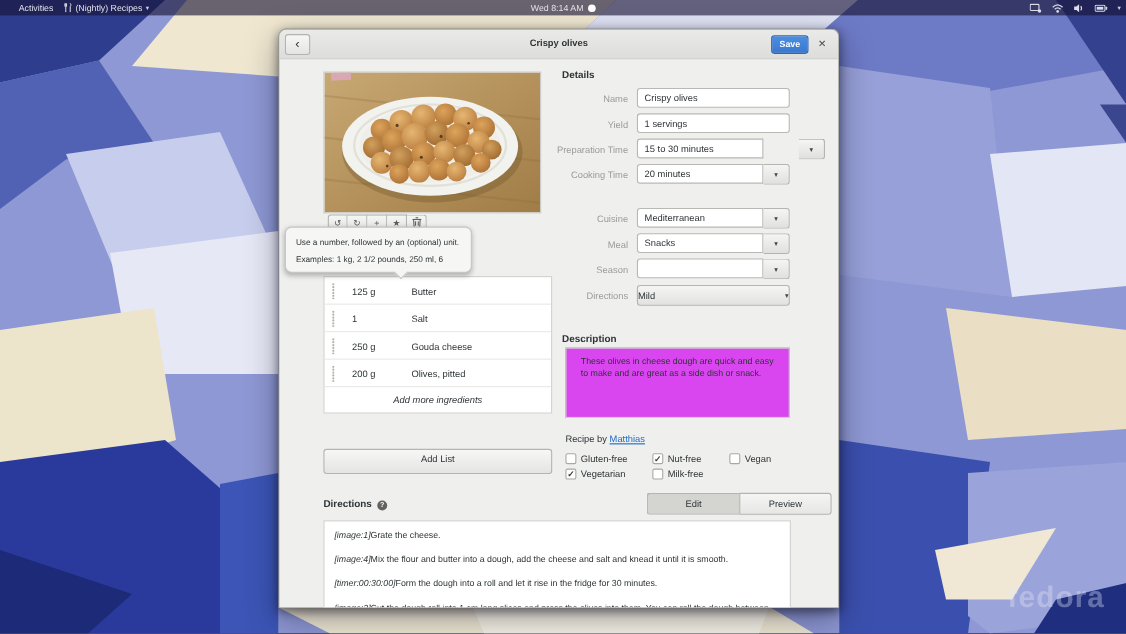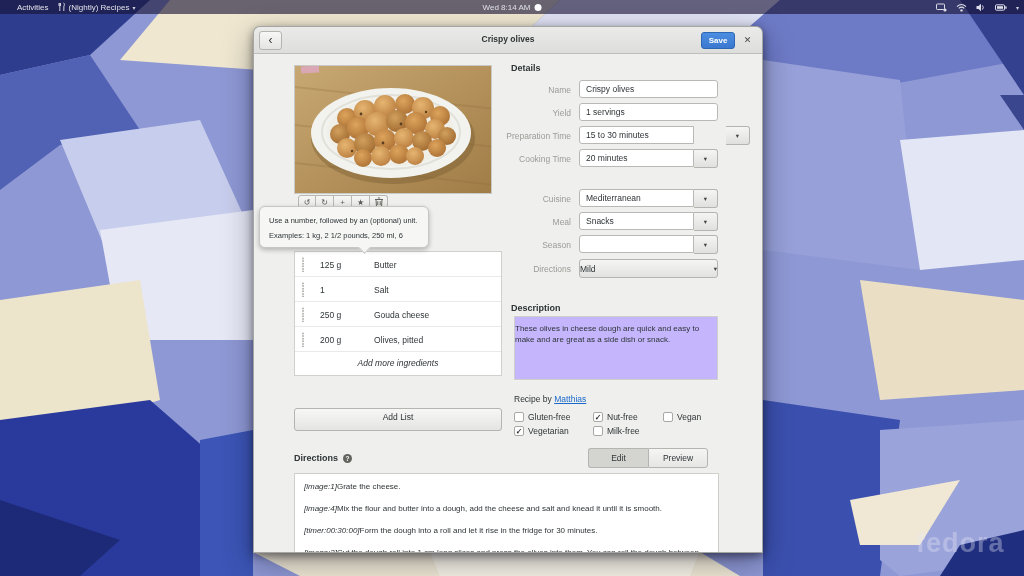--- a/index.html
+++ b/index.html
@@ -111,36 +111,36 @@
   .addmore { height:23px; border-bottom:none; text-align:center; font-size:8.5px; line-height:23px;font-style:italic; }
   .addlist { position:absolute; left:40px; top:381px; width:208px; height:23px; font-size:8.5px; line-height:17px; }
   .dir-header { left:40px; top:426px; }
   .help-badge {
     display:inline-block; width:9px; height:9px; margin-left:5px; border-radius:50%;
     background:#62625f; color:#ffffff; font-size:6.5px; line-height:9px; text-align:center;
     font-weight:bold; vertical-align:0px;
   }
   .segbtns { position:absolute; left:334px; top:421px; display:flex; }
   .segbtn {
-    width:60px; height:20px; font-size:8.5px; line-height:18px; text-align:center;
+    width:84px; height:20px; font-size:8.5px; line-height:18px; text-align:center;
     border:1px solid #b4b4b0; background:linear-gradient(#f5f5f4,#e6e6e4); color:#2e3436;
   }
   .segbtn.active { background:#d4d4d1; }
   .segbtn:first-child { border-radius:3px 0 0 3px; border-right:none; }
   .segbtn:last-child { border-radius:0 3px 3px 0; }
   .dirbox {
     position:absolute; left:40px; top:446px; width:425px; height:85px;
     background:#ffffff; border:1px solid #cfcfcc; padding:8px 9px; font-size:8px;
   }
   .dirbox p { margin:0 0 12px 0; line-height:10px; }
   .dirbox .tag { font-style:italic; }
   
   .descbox {
     position:absolute; left:260px; top:289px; width:204px; height:64px;
-    background:#c4b5fd; border:1px solid #cfcfcc; padding:6px 0; font-size:8px; line-height:11px;
+    background:#d946ef; border:1px solid #cfcfcc; padding:6px 13px; font-size:8px; line-height:11px;
   }
   .author { position:absolute; left:260px; top:367px; font-size:8.5px; }
   .author a { color:#1b6acb; text-decoration:underline; }
   .diet { position:absolute; display:flex; align-items:center; gap:4px; font-size:8.5px; }
   .cb {
     width:10px; height:10px; background:#ffffff; border:1px solid #a8a8a4; border-radius:2px;
     font-size:8px; line-height:9px; text-align:center; color:#2e3436; font-weight:bold;
   }
 </style>
 </head>

